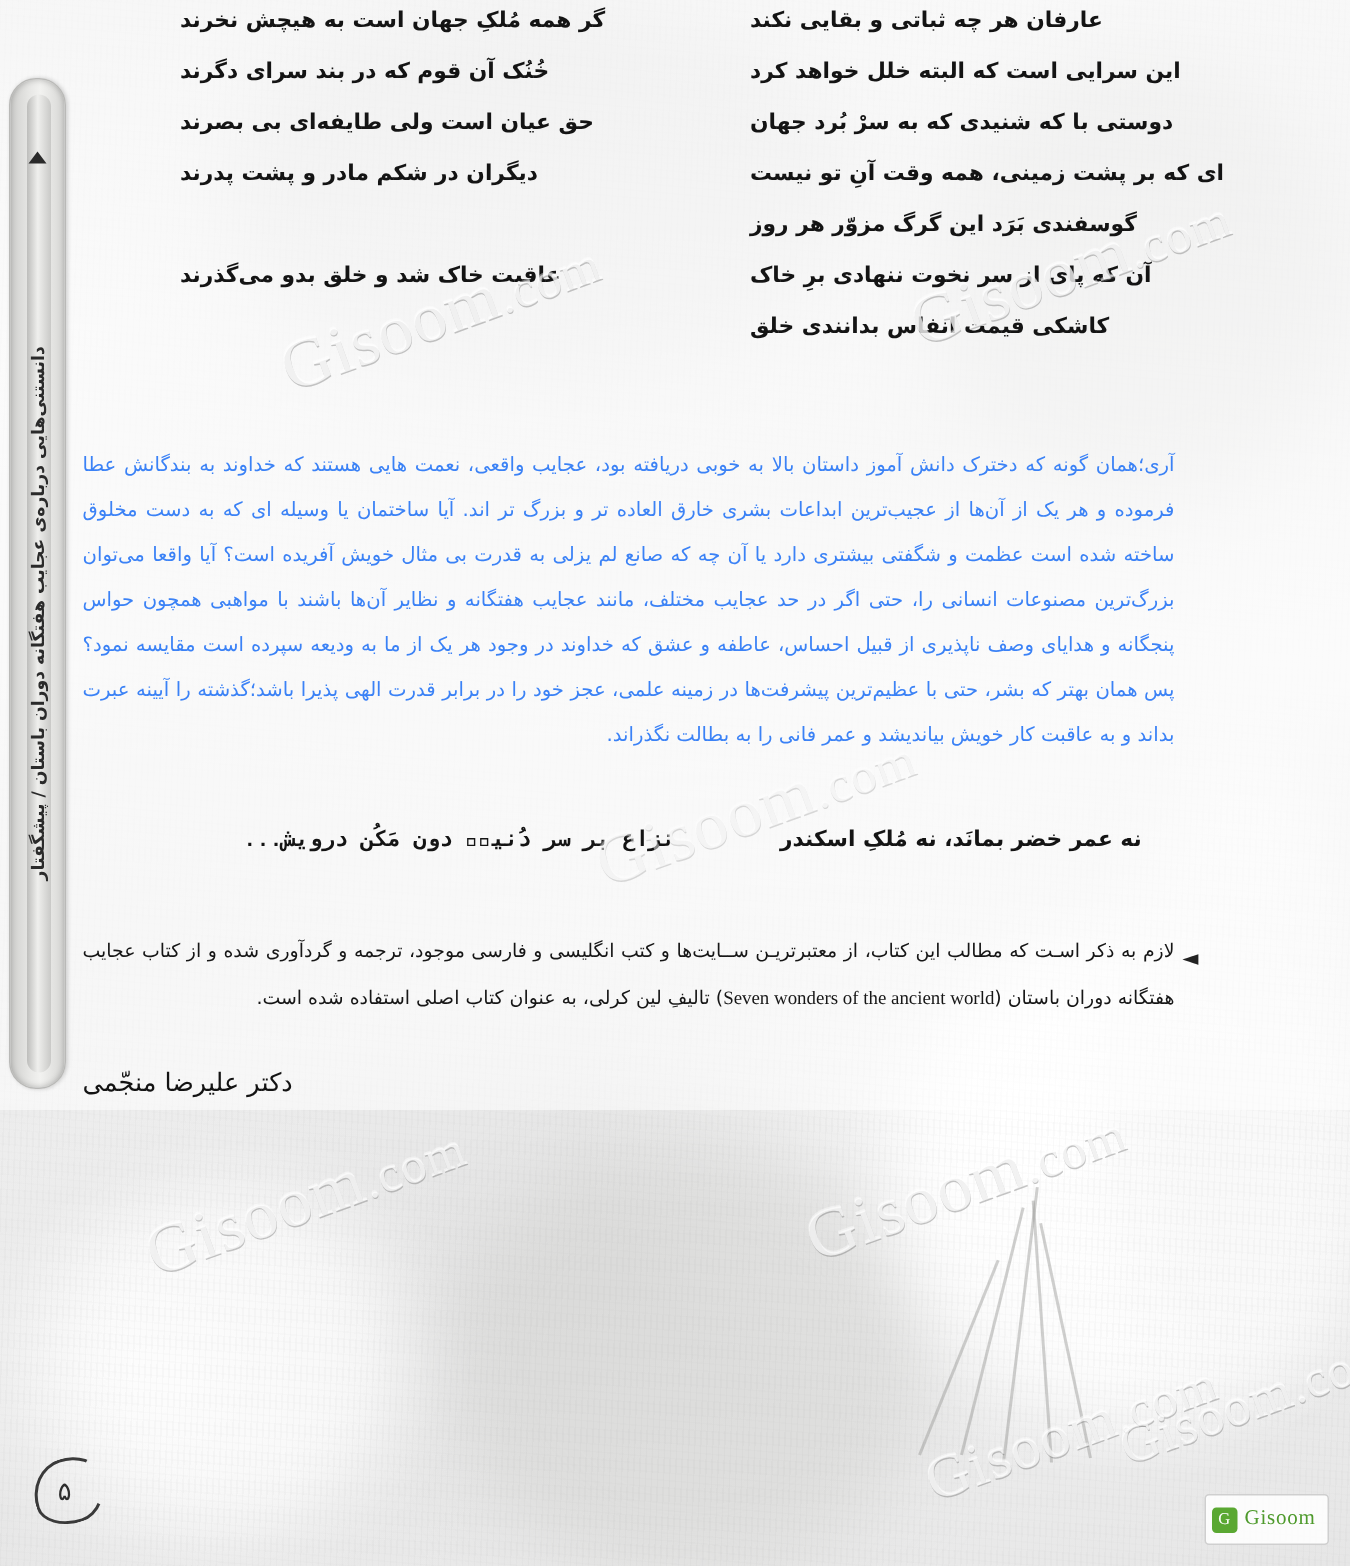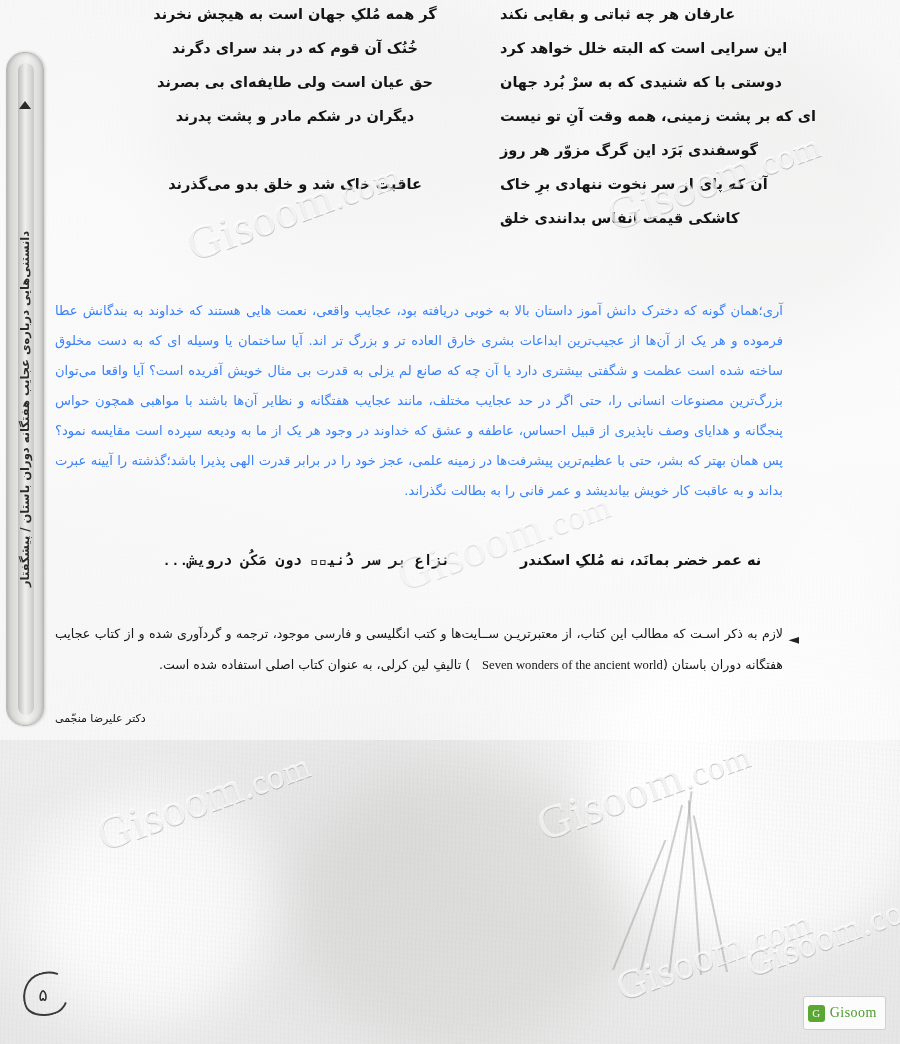--- a/index.html
+++ b/index.html
@@ -120,21 +120,21 @@
     height: 34px;
   }
   .hemistich {
     font-size: 14.5px;
     font-weight: bold;
     color: #141414;
     white-space: nowrap;
     letter-spacing: 0.1px;
   }
   .hemistich.right { width: 340px; text-align: left; }
-  .hemistich.left  { width: 350px; text-align: center; }
+  .hemistich.left  { width: 350px; text-align: left; }
 
   
   .prose {
     position: absolute;
     left: 55px;
     top: 296px;
     width: 728px;
     font-size: 13.1px;
     line-height: 30px;
     text-align: justify;
@@ -172,27 +172,26 @@
     right: -16px;
     top: 6px;
     font-size: 14px;
     color: #222;
   }
   .latin {
     direction: ltr;
     unicode-bidi: isolate;
     font-family: "Liberation Serif", "DejaVu Serif", serif;
     font-size: 12.6px;
-    margin-left: 12px;
   }
   .signature {
     position: absolute;
     left: 55px;
     top: 712px;
-    font-size: 11px;
+    font-size: 17px;
     color: #131313;
   }
 
   
   .folio {
     position: absolute;
     left: 22px;
     bottom: 26px;
     width: 46px;
     height: 46px;

